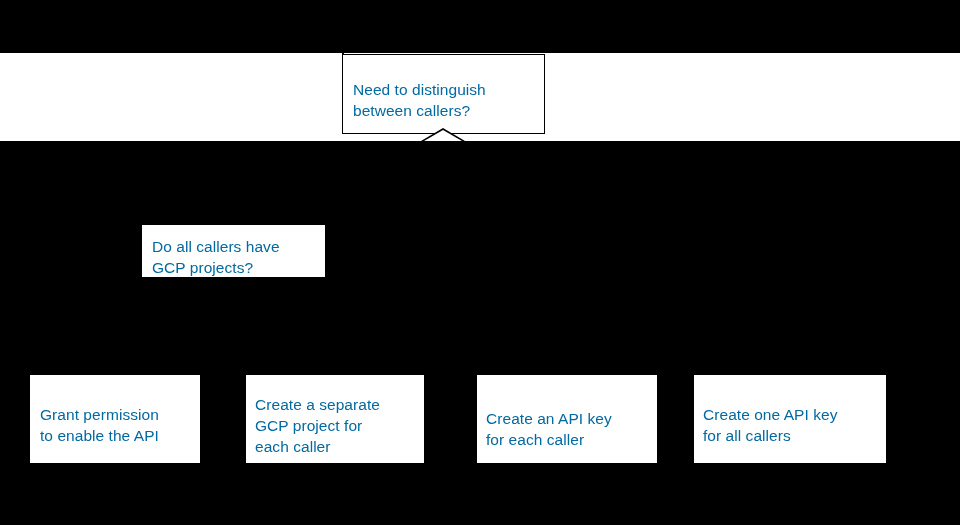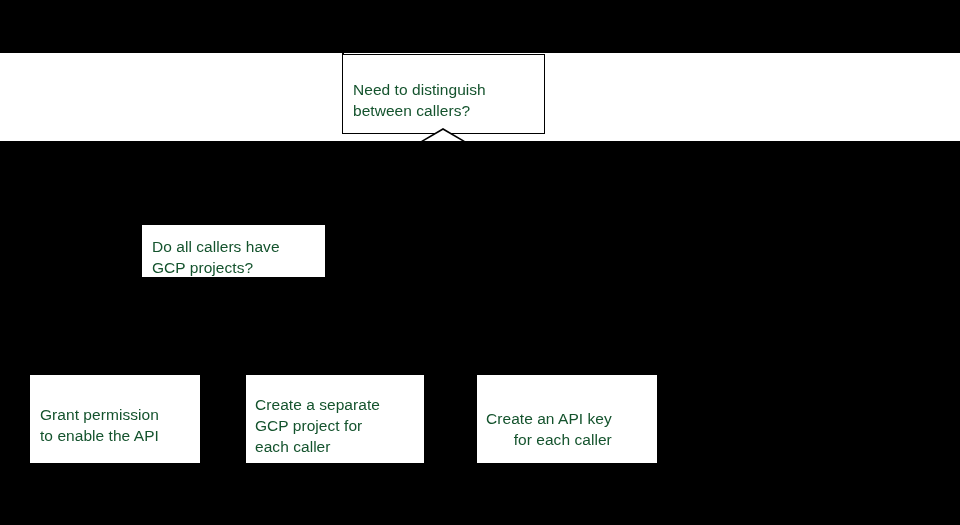--- a/index.html
+++ b/index.html
@@ -34,21 +34,21 @@
     color: #000000;
     box-sizing: border-box;
     display: flex;
     align-items: center;
     justify-content: flex-start;
   }
   .node .node-label {
     display: block;
     font-size: 15.5px;
     line-height: 21px;
-    color: #14532d;
+    color: #0369a1;
     white-space: pre-line;
     letter-spacing: 0.05px;
     margin-top: 12px;
   }
   .node.bordered {
     border: 1.5px solid #000000;
   }
   .node.plain {
     border: 0;
   }
@@ -90,21 +90,20 @@
     width: 178px;
     height: 88px;
     padding: 0 0 0 9px;
   }
   #node-key-per-caller {
     left: 477px;
     top: 375px;
     width: 180px;
     height: 88px;
     padding: 8px 0 0 9px;
-    text-align: right;
   }
   #node-key-all-callers {
     left: 694px;
     top: 375px;
     width: 192px;
     height: 88px;
     padding: 0 0 0 9px;
   }
 
   
@@ -164,14 +163,18 @@
     <span class="node-label">Create a separate
 GCP project for
 each caller</span>
   </div>
 
   <div class="node plain" id="node-key-per-caller">
     <span class="node-label">Create an API key
 for each caller</span>
   </div>
 
+  <div class="node plain" id="node-key-all-callers">
+    <span class="node-label">Create one API key
+for all callers</span>
+  </div>
 
 </div>
 
 </body></html>

